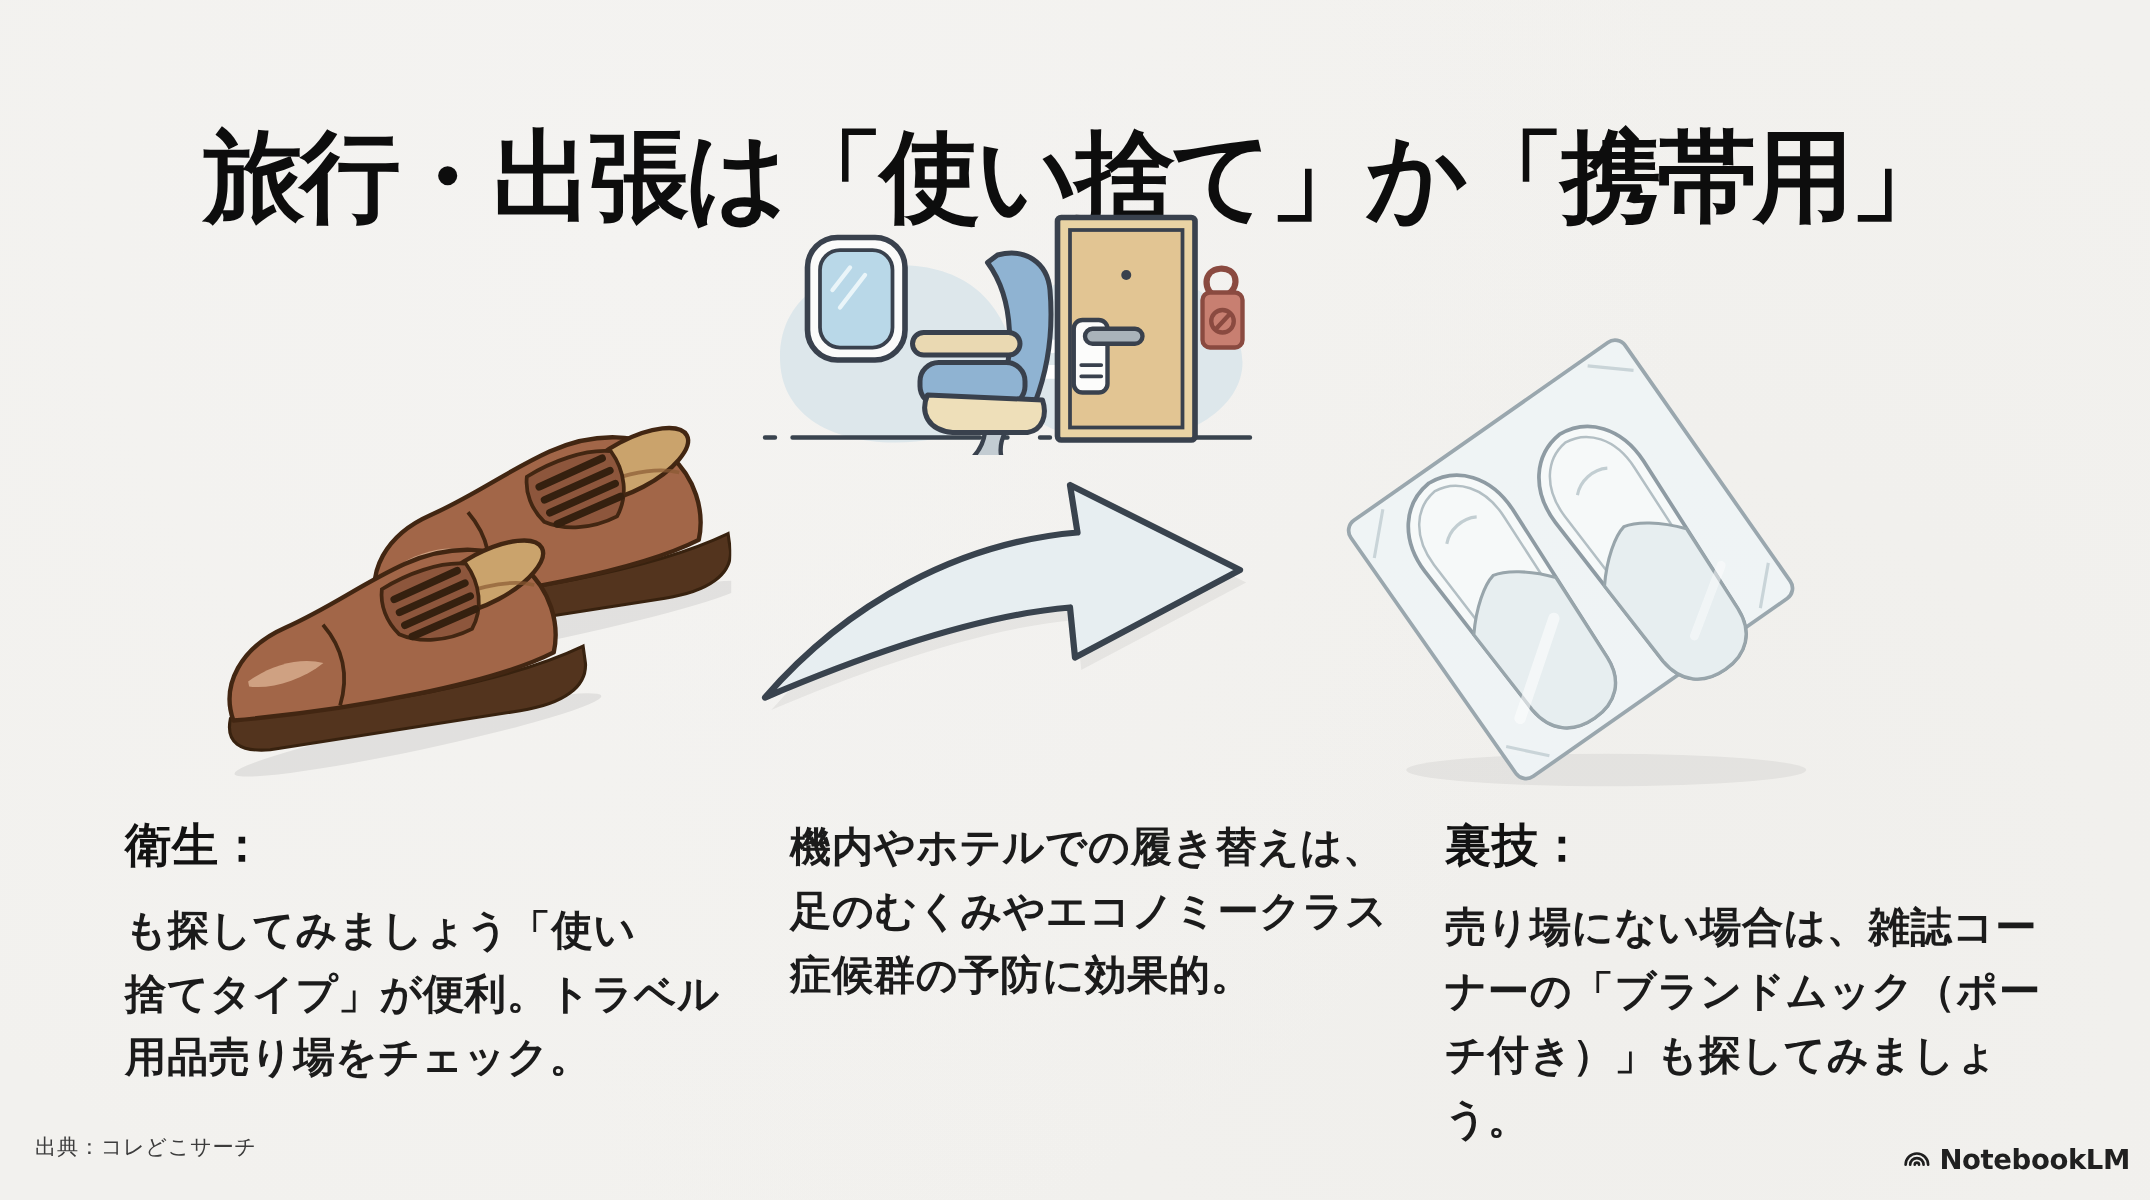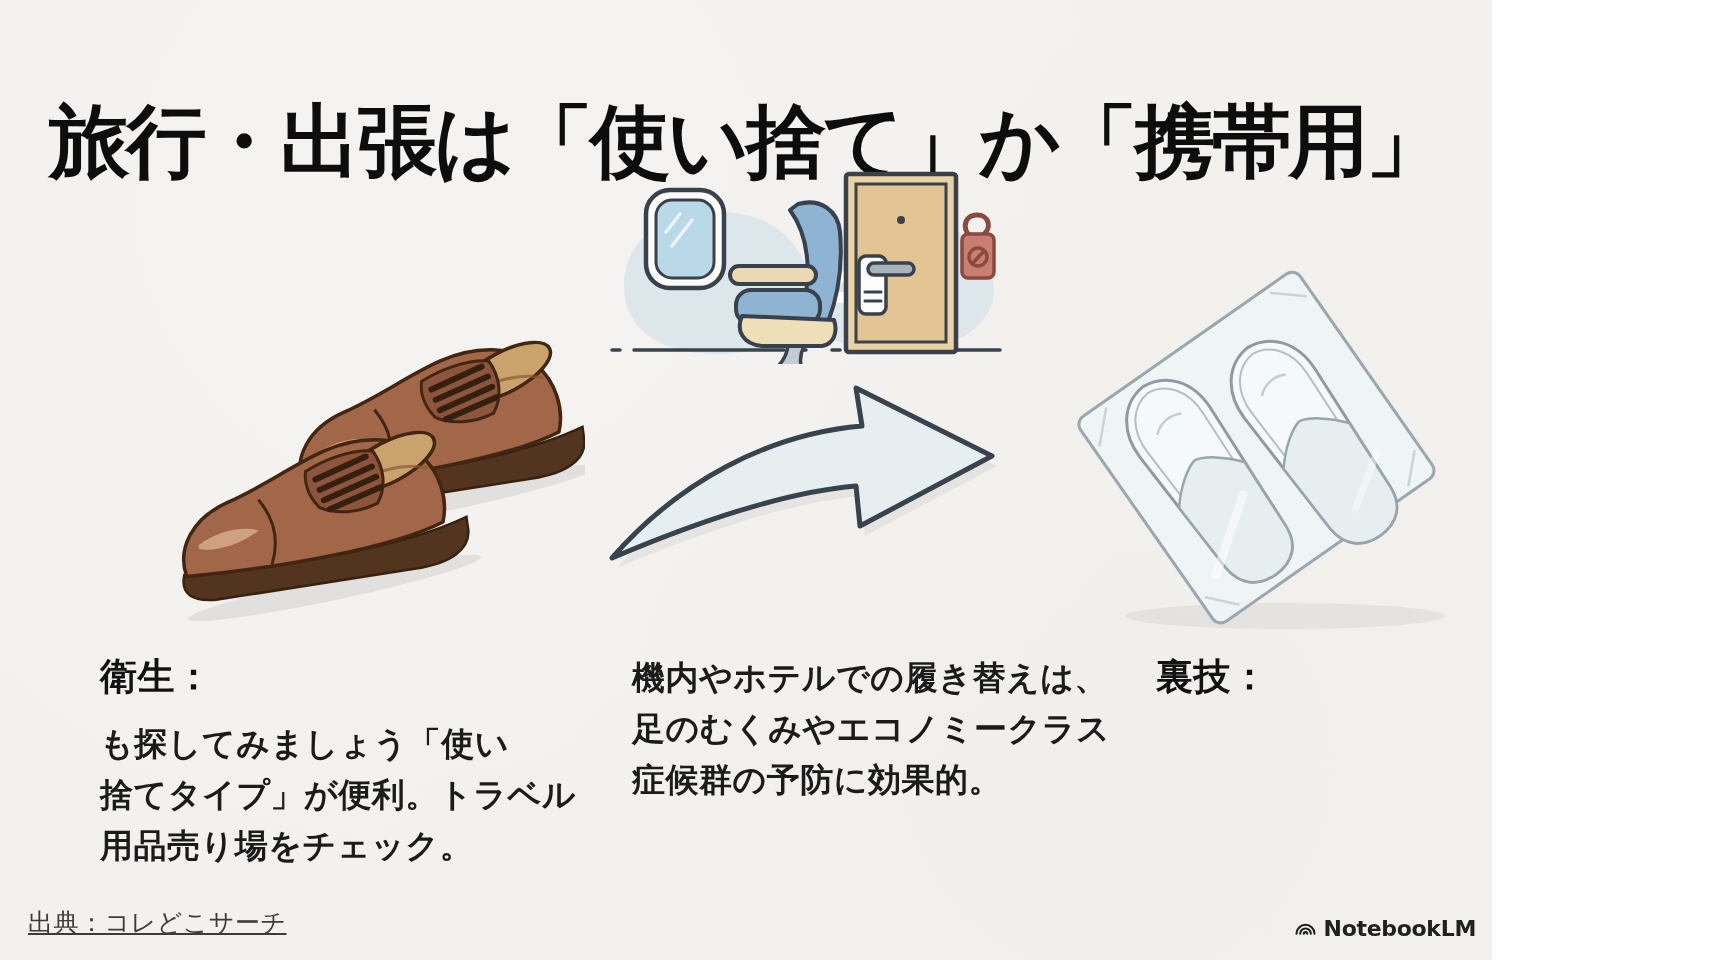--- a/index.html
+++ b/index.html
@@ -1,17 +1,17 @@
 <!DOCTYPE html>
 <html><head>
 <meta charset="utf-8">
 <style>
   html,body{margin:0;padding:0;}
   .stage{
-    position:relative;width:1492px;height:960px;overflow:hidden;
+    position:relative;width:1720px;height:960px;overflow:hidden;
     background:#f2f1ee;
     background-image:radial-gradient(circle at 30% 20%, #f4f3f1 0%, rgba(244,243,241,0) 60%),
                      radial-gradient(circle at 75% 80%, #f0efec 0%, rgba(240,239,236,0) 55%);
     font-family:"DejaVu Sans","Liberation Sans",sans-serif;
     color:#141414;
   }
   .title{
     position:absolute;left:0;right:0;top:44px;
     text-align:center;
     font-size:80px;font-weight:900;letter-spacing:-3px;line-height:1.1;
@@ -28,25 +28,25 @@
   .section.s3{left:1156px;font-family:Liberation Serif, serif;}
   .section h2{
     margin:0 0 16px 0;font-size:37px;font-weight:800;color:#121212;letter-spacing:0.5px;
   }
   .section p{
     margin:0;font-size:33px;font-weight:700;line-height:1.55;color:#1b1b1b;
     white-space:pre-line;letter-spacing:0.5px;
   }
   .source{
     position:absolute;left:28px;top:906px;
-    font-size:25px;font-weight:500;color:#3c3c3c;letter-spacing:0.5px;text-decoration:underline;
+    font-size:17px;font-weight:500;color:#3c3c3c;letter-spacing:0.5px;
   }
   .brand{
     position:absolute;right:16px;top:916px;
-    display:flex;align-items:flex-end;gap:7px;
+    display:flex;align-items:flex-start;gap:7px;
   }
   .brand .brand-text{
     font-size:22px;font-weight:700;color:#202020;letter-spacing:-0.3px;
   }
 </style>
 </head>
 <body>
 
 <div class="stage">
 
@@ -159,20 +159,23 @@
 捨てタイプ」が便利。トラベル
 用品売り場をチェック。</p>
   </div>
   <div class="section s2">
     <p>機内やホテルでの履き替えは、
 足のむくみやエコノミークラス
 症候群の予防に効果的。</p>
   </div>
   <div class="section s3">
     <h2>裏技：</h2>
+    <p>売り場にない場合は、雑誌コー
+ナーの「ブランドムック（ポー
+チ付き）」も探してみましょう。</p>
   </div>
 
   <div class="source">出典：コレどこサーチ</div>
   <div class="brand">
     <svg width="23" height="23" viewBox="0 0 24 24" aria-hidden="true">
       <g fill="none" stroke="#1f1f1f" stroke-width="2.2" stroke-linecap="round">
         <path d="M2.6,16.5 A9.4,9.4 0 0 1 21.4,16.5"></path>
         <path d="M6.4,16.5 A5.6,5.6 0 0 1 17.6,16.5"></path>
         <path d="M10.2,16.5 A1.8,1.8 0 0 1 13.8,16.5"></path>
       </g>

